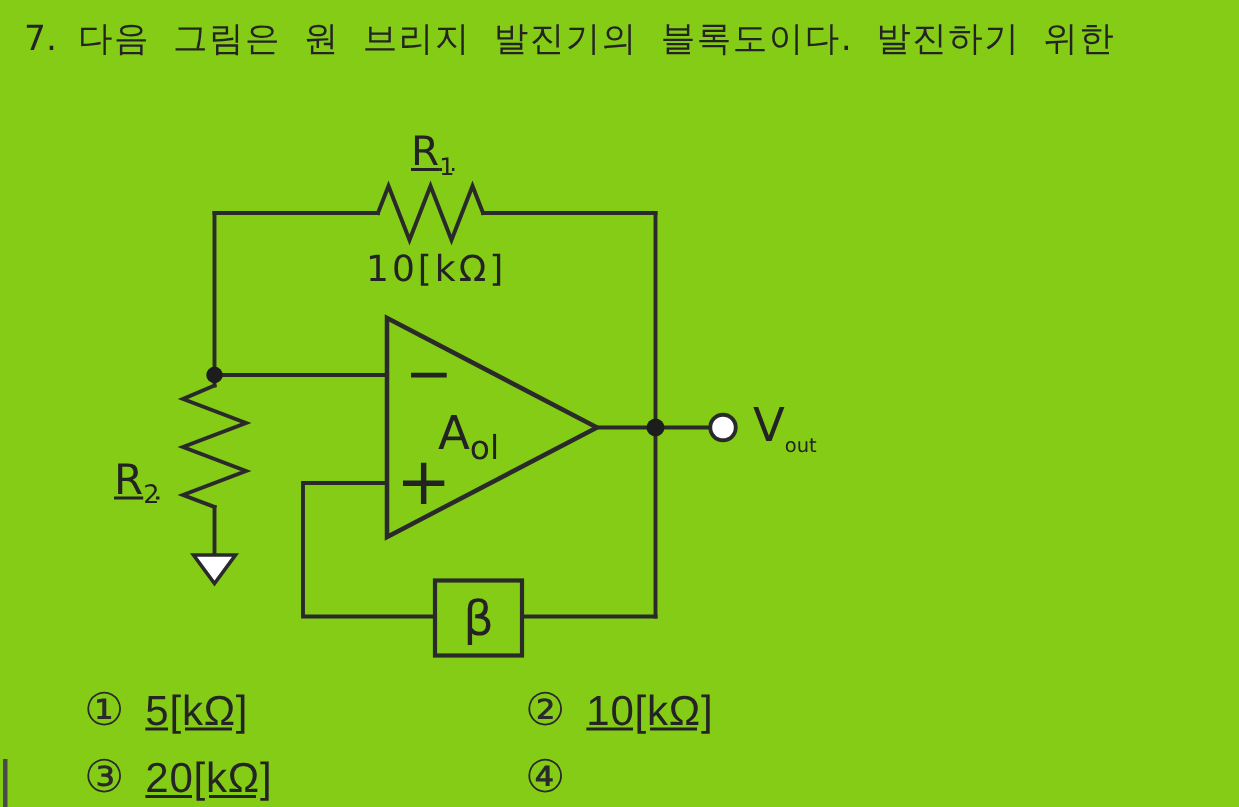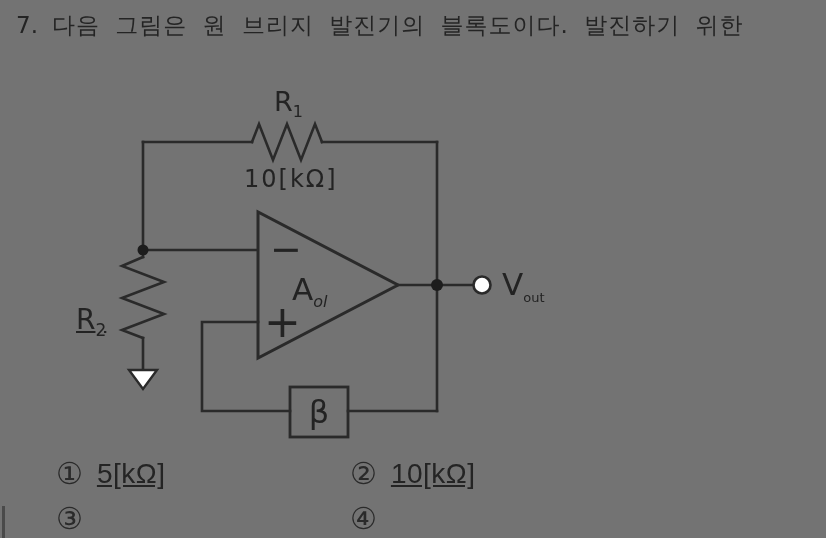--- a/index.html
+++ b/index.html
@@ -1,19 +1,19 @@
 <!DOCTYPE html>
 <html><head>
 <meta charset="utf-8">
 <style>
   html,body{margin:0;padding:0;background:#fff;}
   .page{
     position:relative;
     width:826px;height:538px;
-    background:#737373;
+    background:#84cc16;
     font-family:"DejaVu Sans","Liberation Sans",sans-serif;
     color:#1d1d1d;
     overflow:hidden;
   }
   
   .q-line1{
     position:absolute;left:16px;top:10px;width:790px;
     font-size:23px;letter-spacing:1px;word-spacing:7px;
     white-space:nowrap;color:#242424;
   }
@@ -21,29 +21,29 @@
   .q-line2{
     position:absolute;left:55px;top:42px;
     font-size:23px;letter-spacing:1px;word-spacing:7px;
     white-space:nowrap;color:#242424;
   }
   sub.sm{font-size:15px;letter-spacing:0;}
   
   .diagram{position:absolute;left:0;top:0;width:826px;height:538px;}
   .diagram svg{position:absolute;left:0;top:0;}
   .clabel{position:absolute;color:#232323;white-space:nowrap;line-height:1;}
-  .lbl-r1{left:274px;top:88px;font-size:27px;}
+  .lbl-r1{left:274px;top:88px;font-size:27px;text-decoration:underline;}
   .lbl-r1 sub{font-size:16px;}
   .lbl-r1val{left:244px;top:167px;font-size:24px;letter-spacing:2px;}
   .lbl-r2{left:76px;top:306px;font-size:28px;text-decoration:underline;}
   .lbl-r2 sub{font-size:17px;}
   .lbl-minus{left:270px;top:231px;font-size:38px;line-height:36px;}
   .lbl-plus{left:264px;top:301px;font-size:44px;line-height:42px;}
   .lbl-aol{left:292px;top:274px;font-size:31px;}
-  .lbl-aol sub{font-size:16px;font-style:italic;}
+  .lbl-aol sub{font-size:22px;}
   .lbl-beta{
     left:290px;top:387px;width:58px;height:50px;
     display:flex;align-items:center;justify-content:center;
     font-size:32px;
   }
   .lbl-vout{left:502px;top:269px;font-size:31px;}
   .lbl-vout sub{font-size:13px;}
   
   .option{
     position:absolute;display:flex;align-items:center;
@@ -124,20 +124,21 @@
   <div class="option opt-1">
     <span class="opt-marker">①</span>
     <span class="opt-label">5[kΩ]</span>
   </div>
   <div class="option opt-2">
     <span class="opt-marker">②</span>
     <span class="opt-label">10[kΩ]</span>
   </div>
   <div class="option opt-3">
     <span class="opt-marker">③</span>
+    <span class="opt-label">20[kΩ]</span>
   </div>
   <div class="option opt-4">
     <span class="opt-marker">④</span>
   </div>
 
   <div class="edge-mark"></div>
 
 </div>
 
 </body></html>

